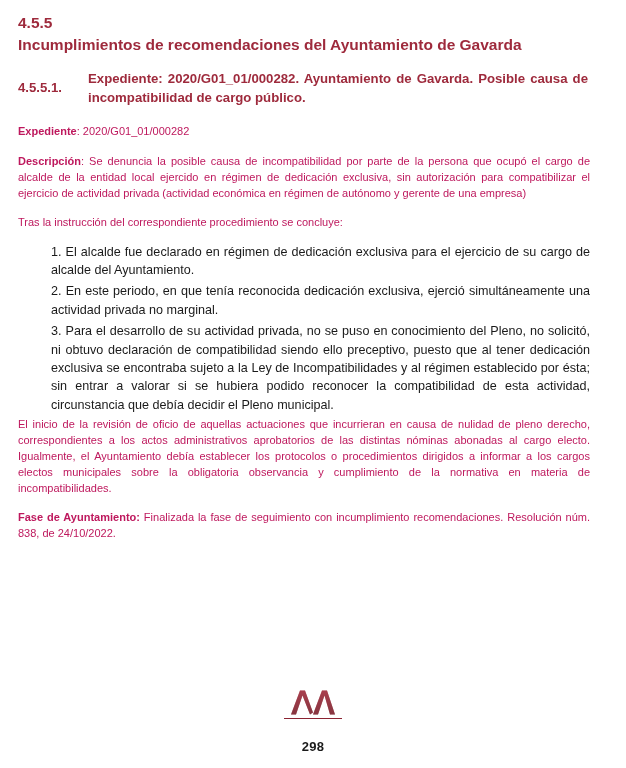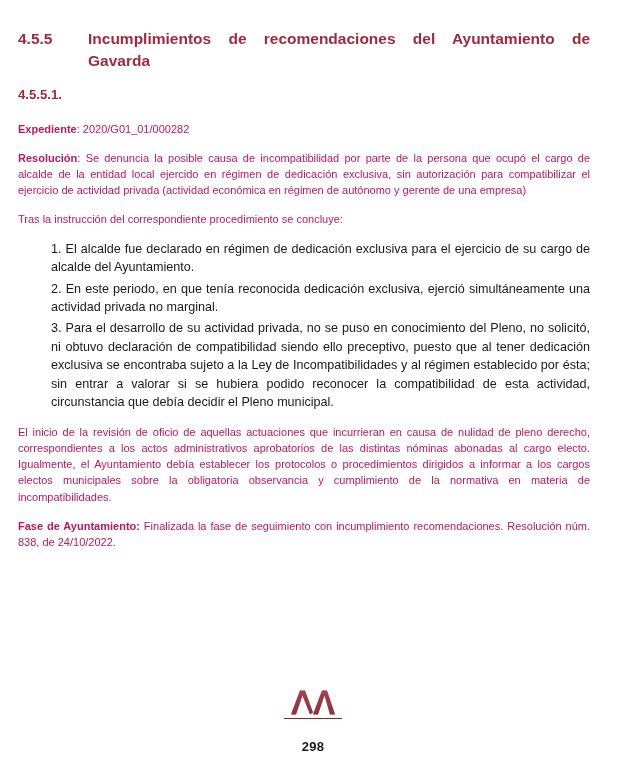--- a/index.html
+++ b/index.html
@@ -31,21 +31,22 @@
   .heading-l4 {
     display: flex;
     align-items: flex-start;
     color: #9e2a3c;
     font-weight: bold;
   }
 
   .heading-l3 {
     font-size: 15.5px;
     line-height: 1.42;
-    margin: 16px 0 14px 0;
+    margin: 0 0 14px 0;
+    flex-direction: column;
   }
 
   .heading-l4 {
     font-size: 13.2px;
     line-height: 1.42;
     margin: 0 0 16px 0;
     align-items: center;
   }
 
   .heading-num {
@@ -81,21 +82,21 @@
   p.body-para:last-of-type {
     margin-bottom: 0;
   }
 
   .lbl {
     font-weight: bold;
   }
 
   
   .numbered-list {
-    margin: 0 0 13px 0;
+    margin: 0 0 2px 0;
     padding: 0;
     list-style: none;
   }
 
   .numbered-list li {
     font-size: 12.6px;
     line-height: 1.46;
     margin: 0 0 3px 0;
     padding-left: 33px;
     text-align: justify;
@@ -143,28 +144,29 @@
 
 <div class="page">
 
   <div class="heading-l3">
     <span class="heading-num">4.5.5</span>
     <span class="heading-text">Incumplimientos de recomendaciones del Ayuntamiento de Gavarda</span>
   </div>
 
   <div class="heading-l4">
     <span class="heading-num">4.5.5.1.</span>
+    <span class="heading-text">Expediente: 2020/G01_01/000282. Ayuntamiento de Gavarda. Posible causa de incompatibilidad de cargo público.</span>
   </div>
 
   <p class="body-para no-justify">
     <span class="lbl">Expediente</span><span>: </span><span>2020/G01_01/000282</span>
   </p>
 
   <p class="body-para">
-    <span class="lbl">Resolución</span><span>: </span><span>Se denuncia la posible causa de incompatibilidad por parte de la persona que ocupó el cargo de alcalde de la entidad local ejercido en régimen de dedicación exclusiva, sin autorización para compatibilizar el ejercicio de actividad privada (actividad económica en régimen de autónomo y gerente de una empresa)</span>
+    <span class="lbl">Descripción</span><span>: </span><span>Se denuncia la posible causa de incompatibilidad por parte de la persona que ocupó el cargo de alcalde de la entidad local ejercido en régimen de dedicación exclusiva, sin autorización para compatibilizar el ejercicio de actividad privada (actividad económica en régimen de autónomo y gerente de una empresa)</span>
   </p>
 
   <p class="body-para no-justify">Tras la instrucción del correspondiente procedimiento se concluye:</p>
 
   <ul class="numbered-list">
     <li>1. El alcalde fue declarado en régimen de dedicación exclusiva para el ejercicio de su cargo de alcalde del Ayuntamiento.</li>
     <li>2. En este periodo, en que tenía reconocida dedicación exclusiva, ejerció simultáneamente una actividad privada no marginal.</li>
     <li>3. Para el desarrollo de su actividad privada, no se puso en conocimiento del Pleno, no solicitó, ni obtuvo declaración de compatibilidad siendo ello preceptivo, puesto que al tener dedicación exclusiva se encontraba sujeto a la Ley de Incompatibilidades y al régimen establecido por ésta; sin entrar a valorar si se hubiera podido reconocer la compatibilidad de esta actividad, circunstancia que debía decidir el Pleno municipal.</li>
   </ul>
 

